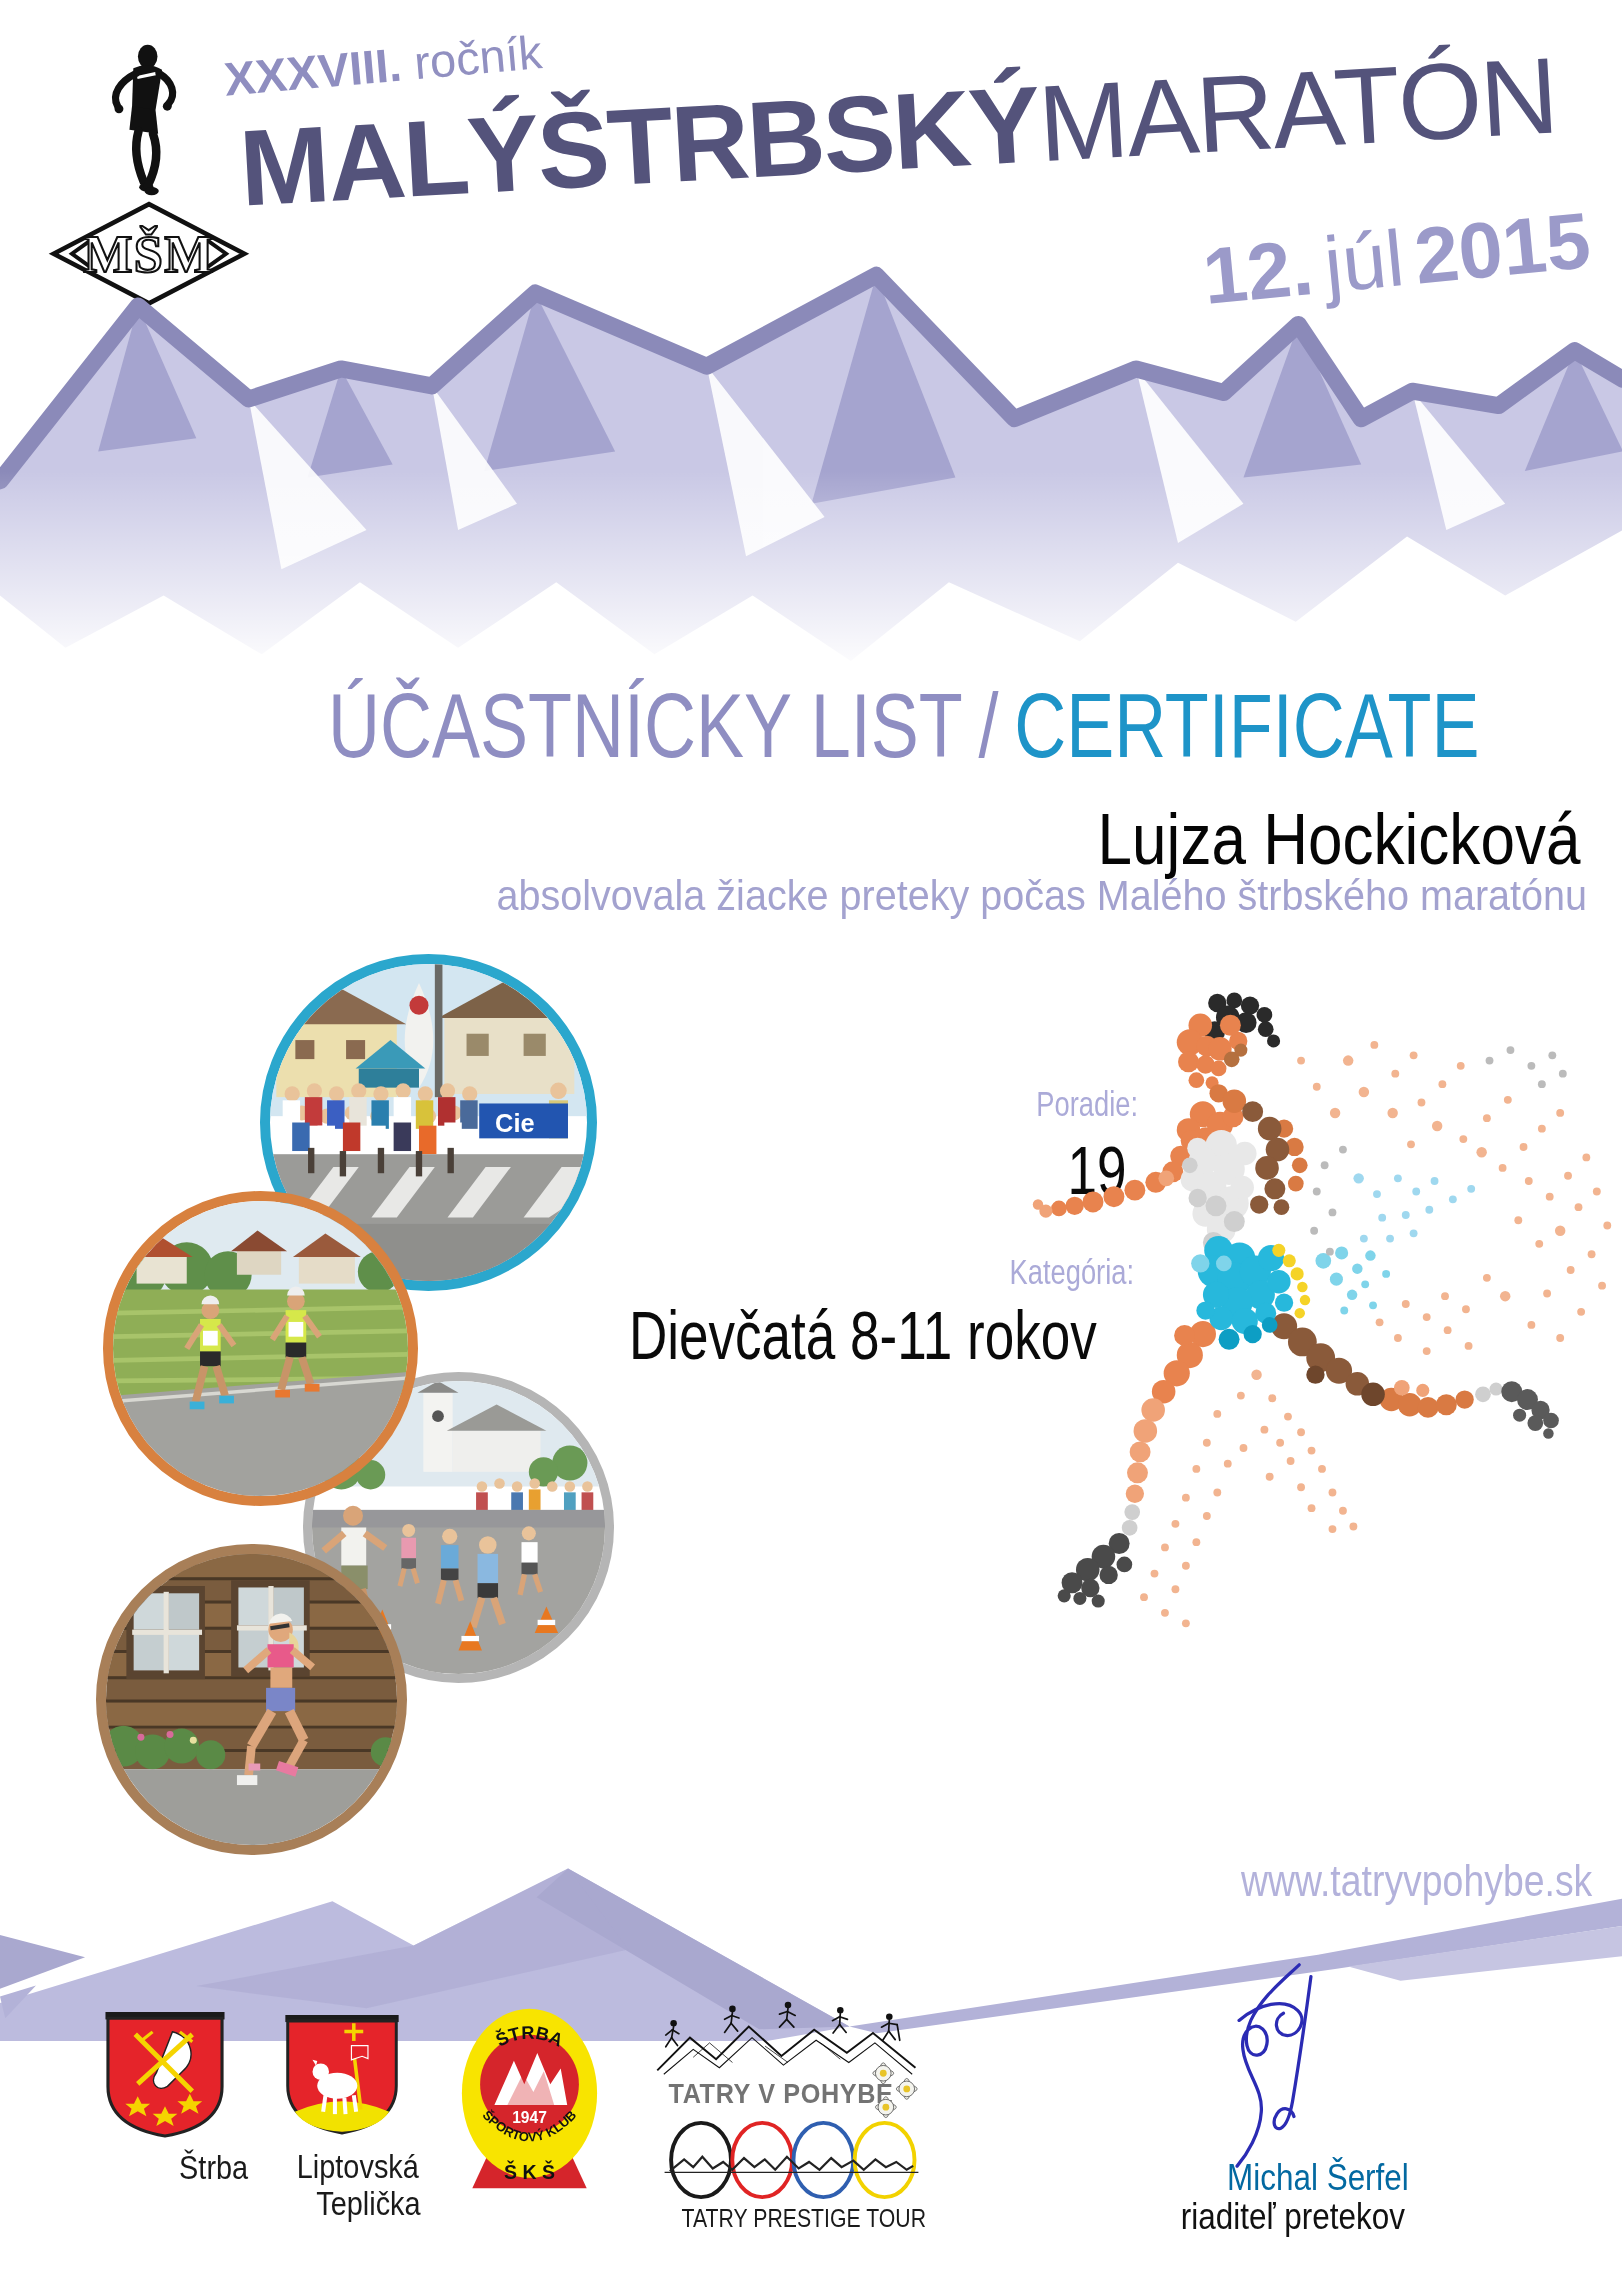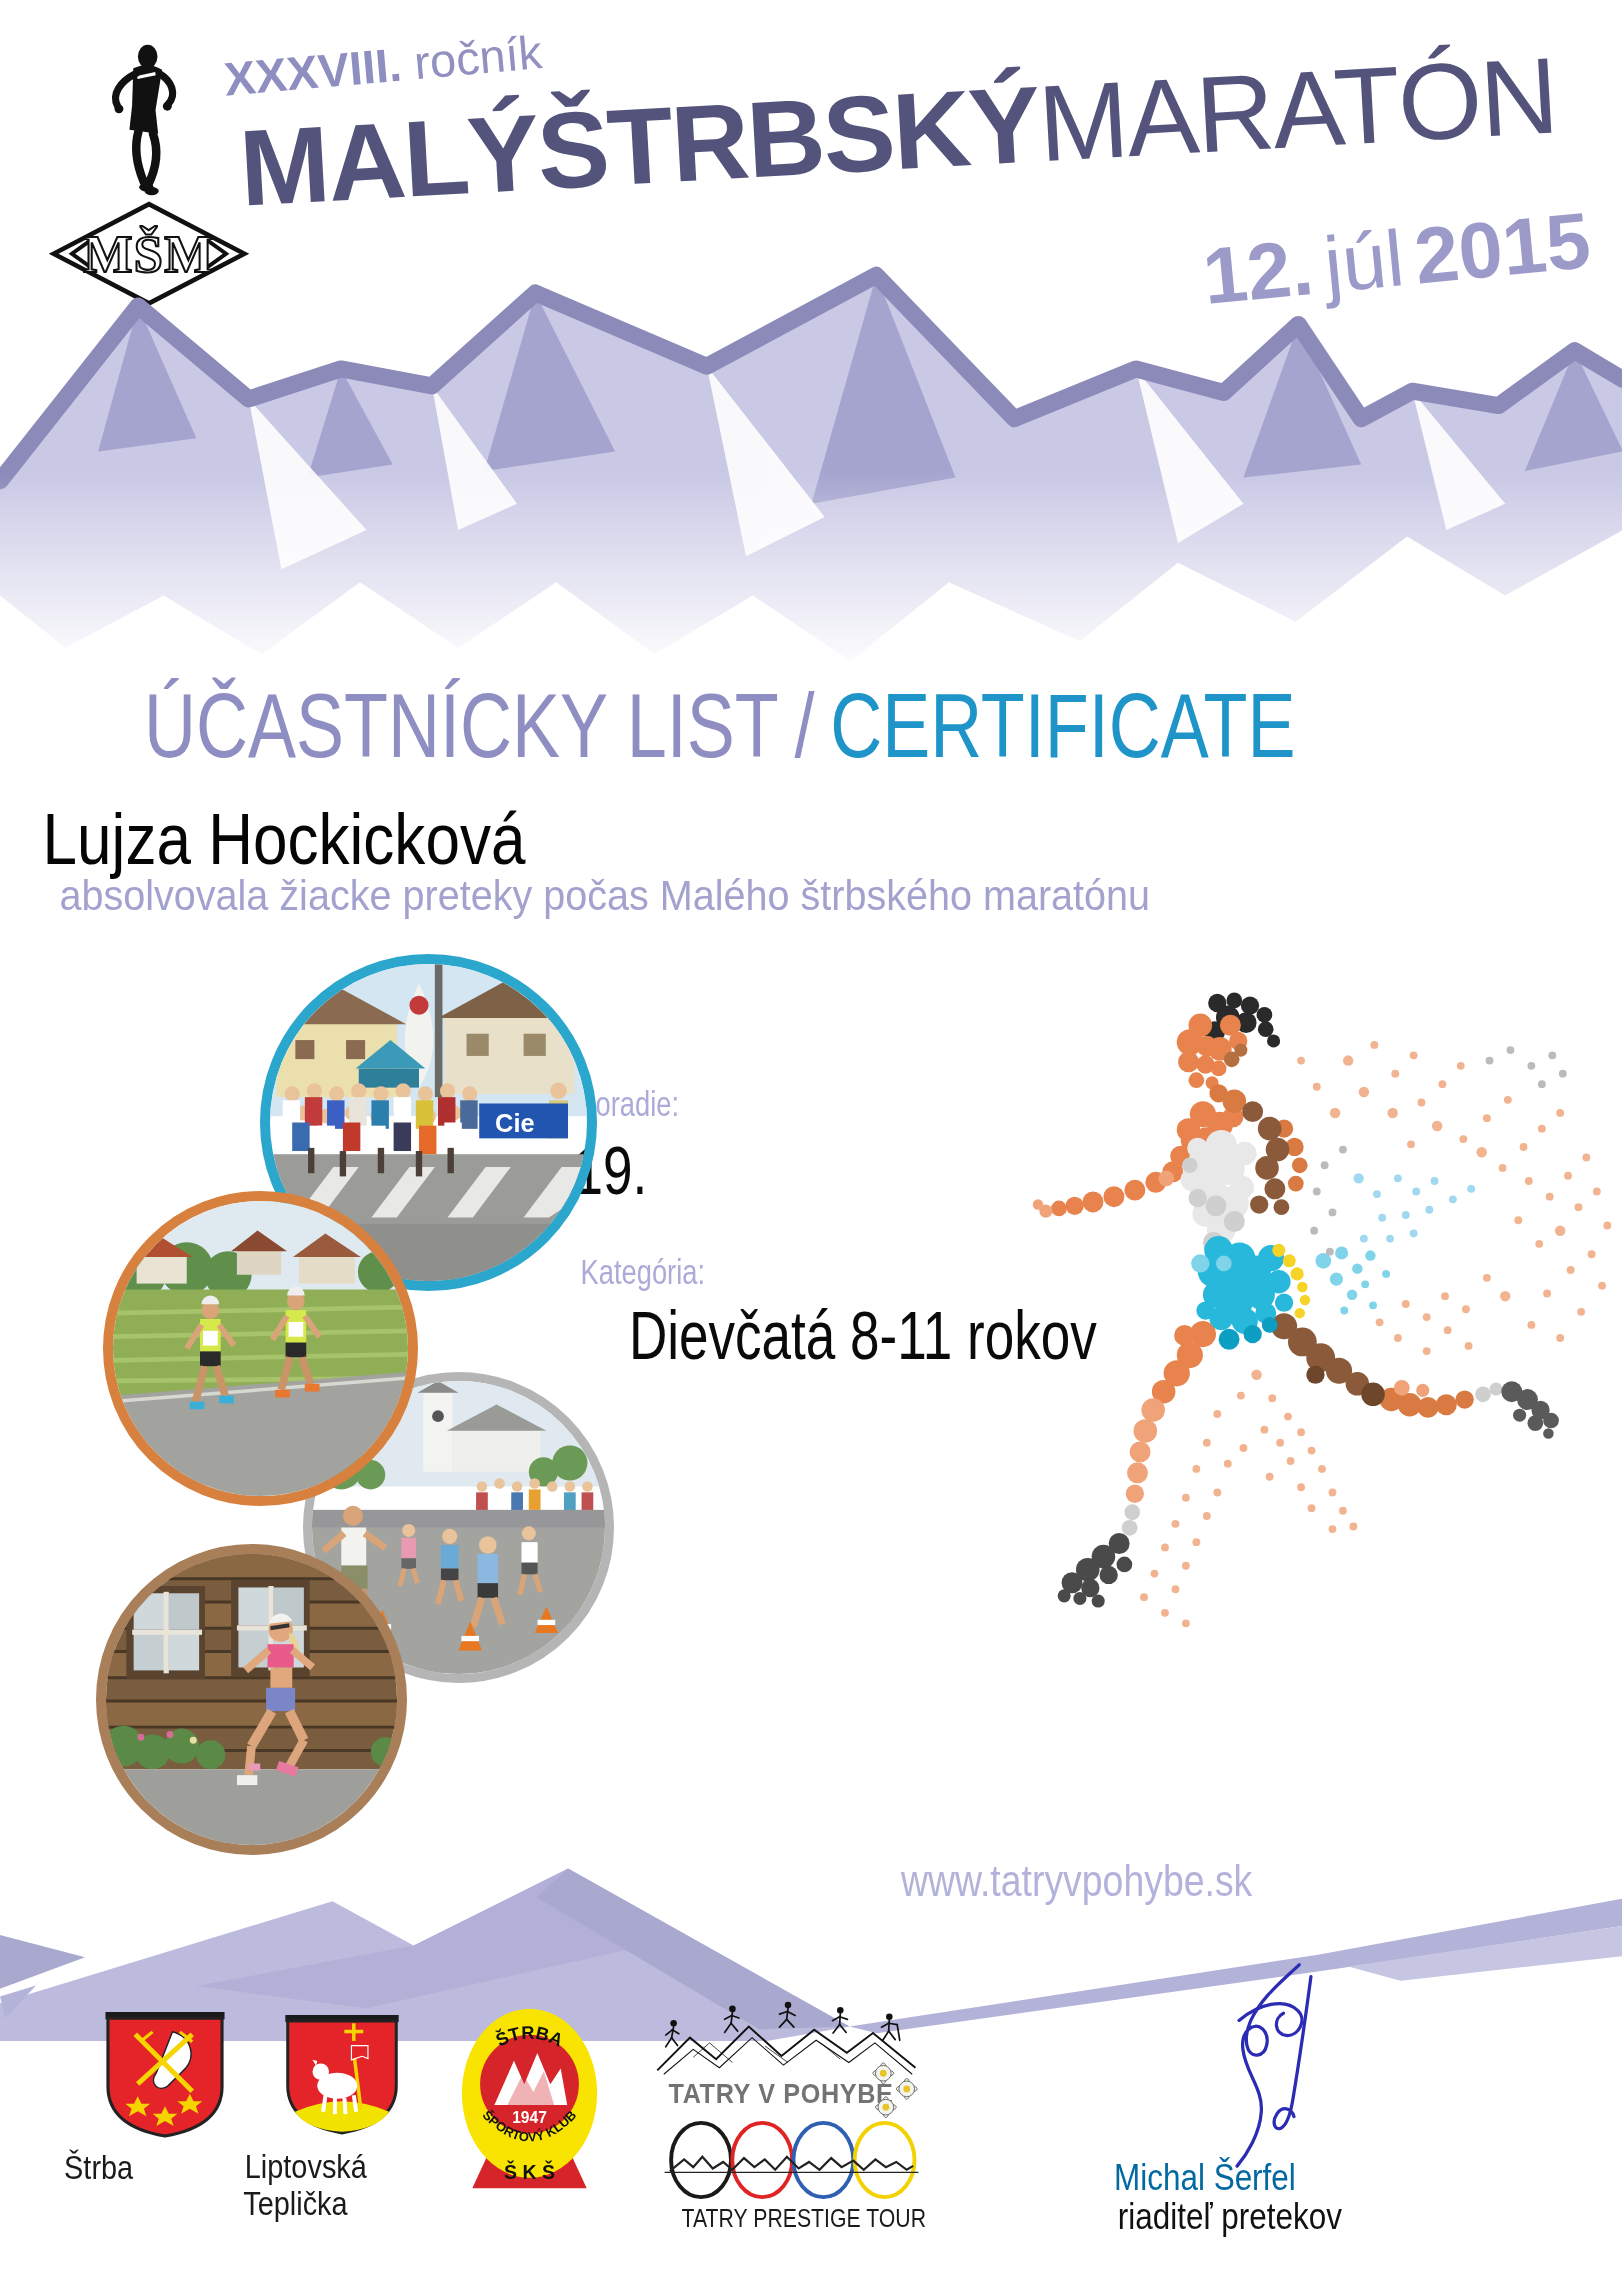--- a/index.html
+++ b/index.html
@@ -1,21 +1,21 @@
 <!DOCTYPE html>
 <html style="font-size:10.5px"><head>
 <meta charset="utf-8">
 <style>
   html,body{margin:0;padding:0;background:#888;}
   .page{
     position:relative;width:1623px;height:2295px;background:#ffffff;
     overflow:hidden;font-family:"Liberation Sans",sans-serif;margin:0 auto;
   }
   .abs{position:absolute;}
-  .ctr{text-align:left;}
+  .ctr{text-align:right;}
   .cx{display:inline-block;white-space:nowrap;}
   
   .edition-line{left:222px;top:52px;transform:rotate(-5deg);transform-origin:left top;
     font-size:47px;color:#8f8ec0;white-space:nowrap;}
   .edition-line .ed{font-weight:700;}
   .edition-line .word{font-weight:300;color:#9190c1;margin-left:13px;}
   .main-title{left:237px;top:115px;transform:rotate(-3.2deg);transform-origin:left top;
     font-size:108px;line-height:1;color:#54537b;white-space:nowrap;letter-spacing:-2px;}
   .main-title .t1{font-weight:600;}
   .main-title .t2{font-weight:800;}

